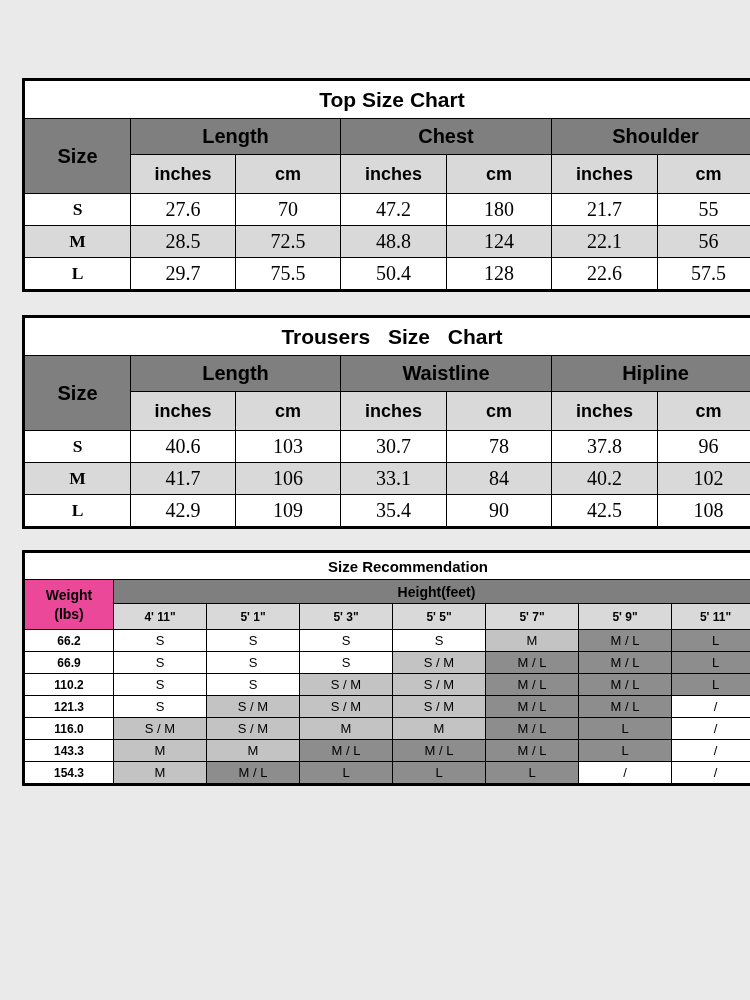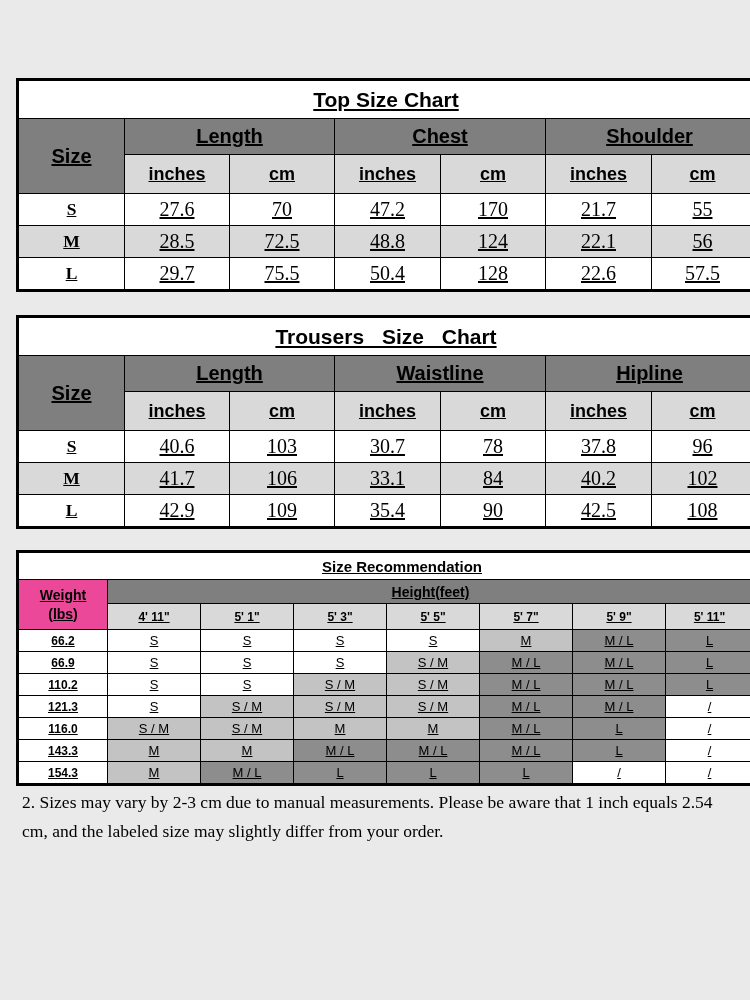--- a/index.html
+++ b/index.html
@@ -4,21 +4,21 @@
 <style>
   html,body{margin:0;padding:0;}
   body{
     width:750px;height:1000px;
     background:#eaeaea;
     position:relative;
     font-family:"Liberation Sans",sans-serif;
     color:#000;
     overflow:hidden;
   }
-  .chart{position:absolute;left:16px;width:608px;text-decoration:underline;}
+  .chart{position:absolute;left:22px;width:608px;}
   .chart1{top:78px;}
   .chart2{top:315px;}
   .chart3{top:550px;}
 
   table{
     width:740px;
     border-collapse:collapse;
     background:#fff;
     table-layout:fixed;
     border:3px solid #000;
@@ -112,21 +112,21 @@
         <td>inches</td>
         <td>cm</td>
       </tr>
     </tbody>
     <tbody>
         <tr class="data-row">
           <td class="size-cell">S</td>
           <td>27.6</td>
           <td>70</td>
           <td>47.2</td>
-          <td>170</td>
+          <td>180</td>
           <td>21.7</td>
           <td>55</td>
         </tr>
         <tr class="data-row striped">
           <td class="size-cell">M</td>
           <td>28.5</td>
           <td>72.5</td>
           <td>48.8</td>
           <td>124</td>
           <td>22.1</td>
@@ -309,14 +309,13 @@
           <td class="c-dark">L</td>
           <td class="c-dark">L</td>
           <td>/</td>
           <td>/</td>
         </tr>
       </tbody>
   </table>
 </div>
 
 <div class="note">
-  <p>2. Sizes may vary by 2-3 cm due to manual measurements. Please be aware that 1 inch equals 2.54 cm, and the labeled size may slightly differ from your order.</p>
 </div>
 
 </body></html>

